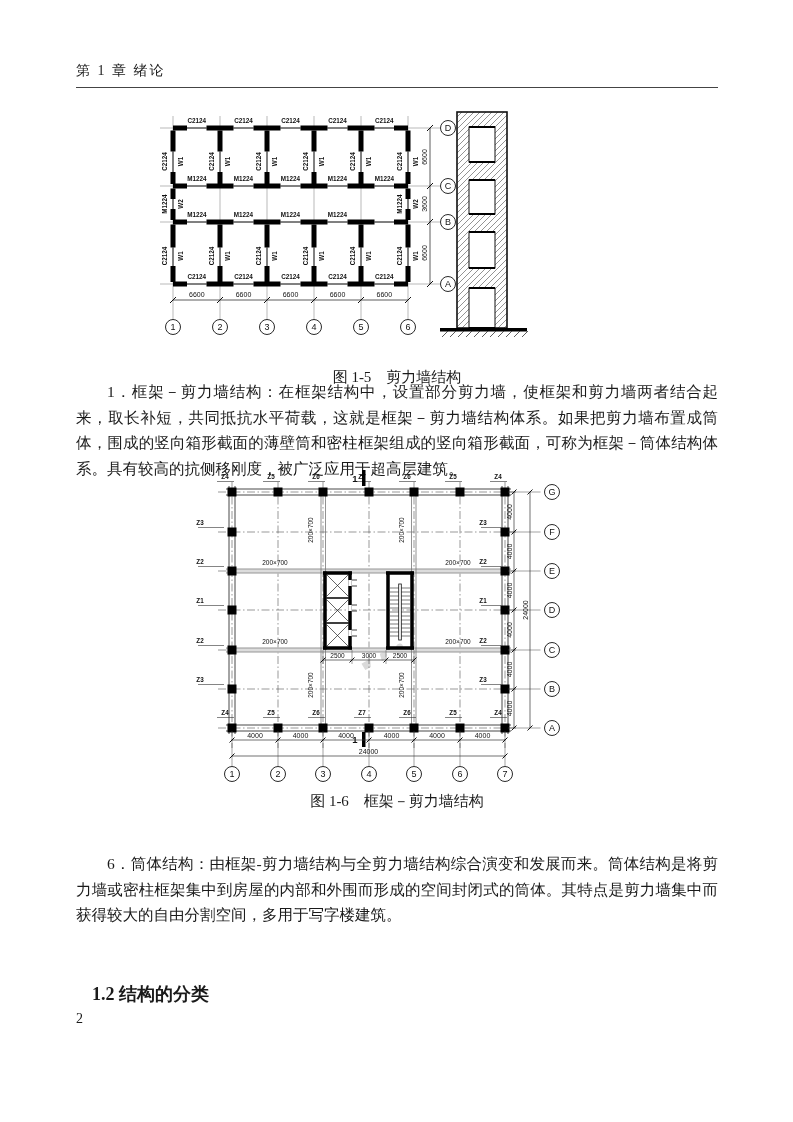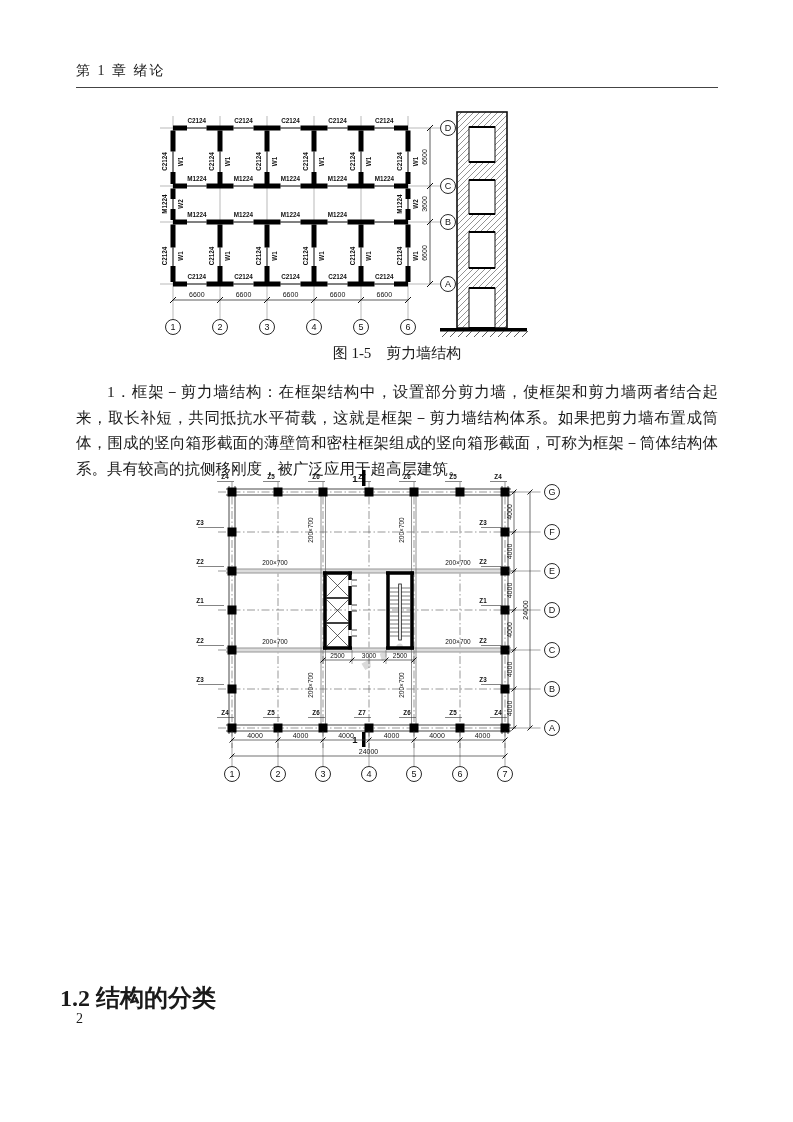--- a/index.html
+++ b/index.html
@@ -1,28 +1,28 @@
 <!DOCTYPE html>
 <html><head>
 <meta charset="utf-8">
 <style>
   html,body{margin:0;padding:0;background:#fff;}
   .page{position:relative;width:793px;height:1122px;background:#ffffff;overflow:hidden;
         font-family:"Liberation Serif",serif;color:#1a1a1a;}
   .hdr{position:absolute;top:62px;left:76px;width:642px;text-align:left;font-size:14px;letter-spacing:2px;}
   .hdr-line{position:absolute;top:87px;left:76px;width:642px;border-top:1.2px solid #444;}
   .cap{position:absolute;left:76px;width:642px;text-align:center;font-size:15px;}
-  .cap15{top:344px;}
+  .cap15{top:368px;}
   .cap16{top:792px;}
   .para{position:absolute;left:76px;width:642px;font-size:15.5px;line-height:25.5px;
         text-align:justify;text-indent:2em;}
   .p5{top:379px;}
   .p6{top:851px;}
   .p7{top:929px;}
-  .sec-head{position:absolute;top:982px;left:60px;font-size:24px;font-weight:bold;
+  .sec-head{position:absolute;top:982px;left:92px;font-size:18px;font-weight:bold;
             font-family:"Liberation Serif",serif;}
   .pagenum{position:absolute;top:1011px;left:76px;font-size:14px;}
   .fig{position:absolute;}
   .fig15{left:90px;top:100px;}
   .fig16{left:180px;top:460px;}
   .wm{position:absolute;left:0;top:0;pointer-events:none;}
   svg text{font-family:"Liberation Sans",sans-serif;font-size:6.3px;font-weight:bold;
            fill:#111;text-anchor:middle;}
   svg text.dim{font-size:7px;font-weight:normal;}
   svg text.bub{font-size:9px;font-weight:normal;}
@@ -380,18 +380,20 @@
       <text class="bub" x="372" y="35.3">G</text>
       <text class="bub" x="372" y="75.3">F</text>
       <text class="bub" x="372" y="114.3">E</text>
       <text class="bub" x="372" y="153.3">D</text>
       <text class="bub" x="372" y="193.3">C</text>
       <text class="bub" x="372" y="232.3">B</text>
       <text class="bub" x="372" y="271.3">A</text>
     </g>
   </svg>
 
-
+  <div class="cap cap16">图 1-6　框架－剪力墙结构</div>
+
+  <div class="para p6">6．筒体结构：由框架-剪力墙结构与全剪力墙结构综合演变和发展而来。筒体结构是将剪力墙或密柱框架集中到房屋的内部和外围而形成的空间封闭式的筒体。其特点是剪力墙集中而获得较大的自由分割空间，多用于写字楼建筑。</div>
 
   <div class="sec-head">1.2 结构的分类</div>
   <div class="pagenum">2</div>
 
 </div>
 
 </body></html>

